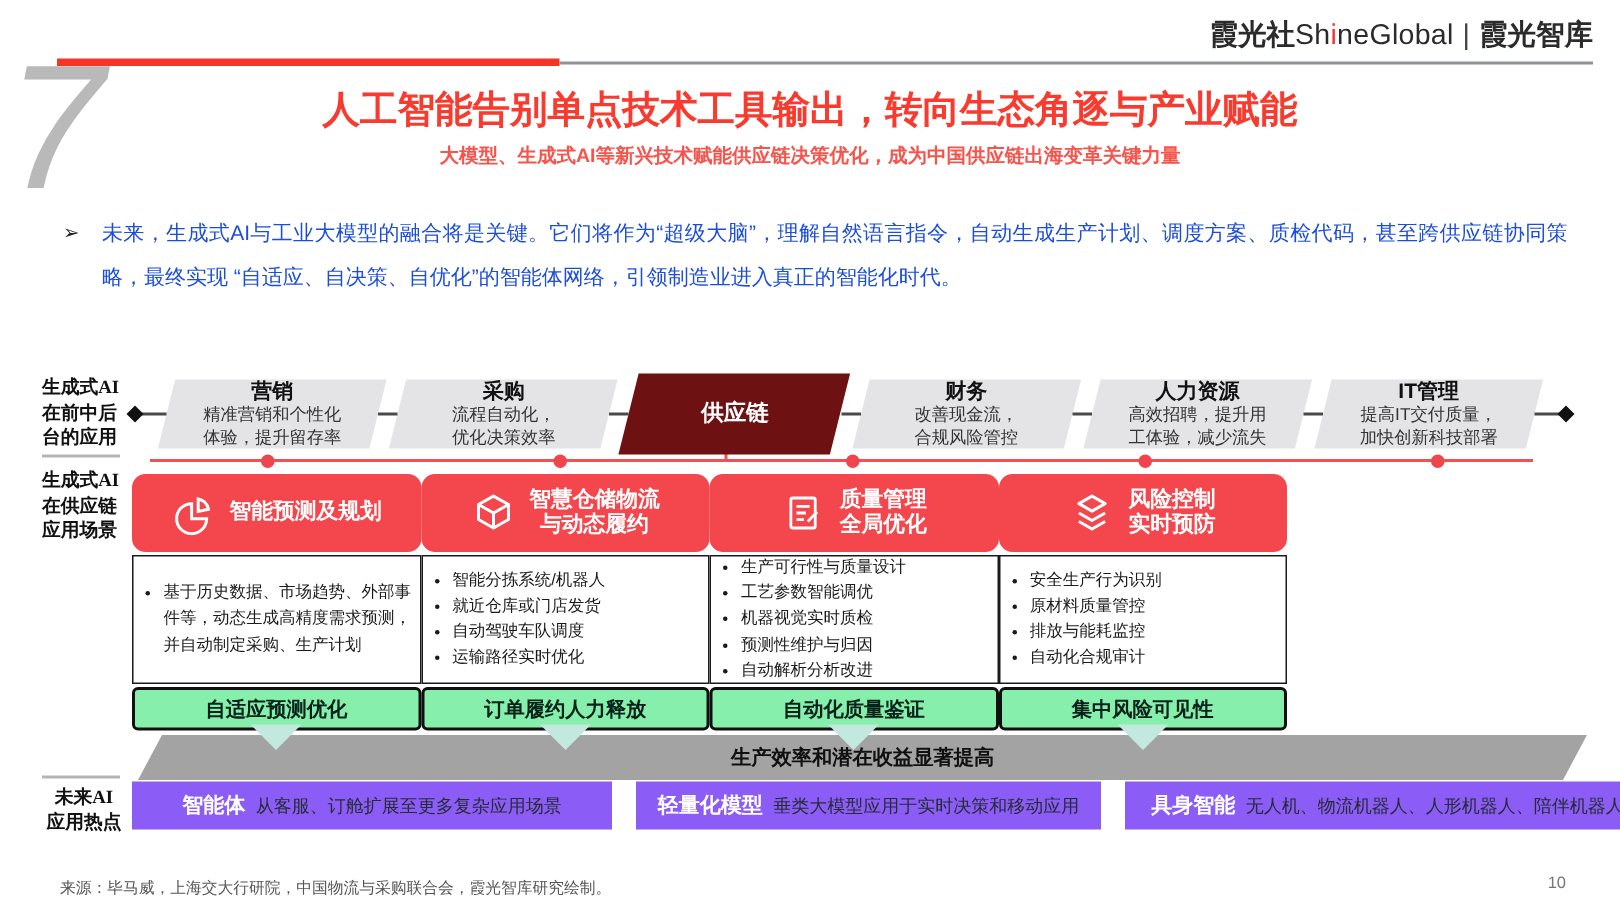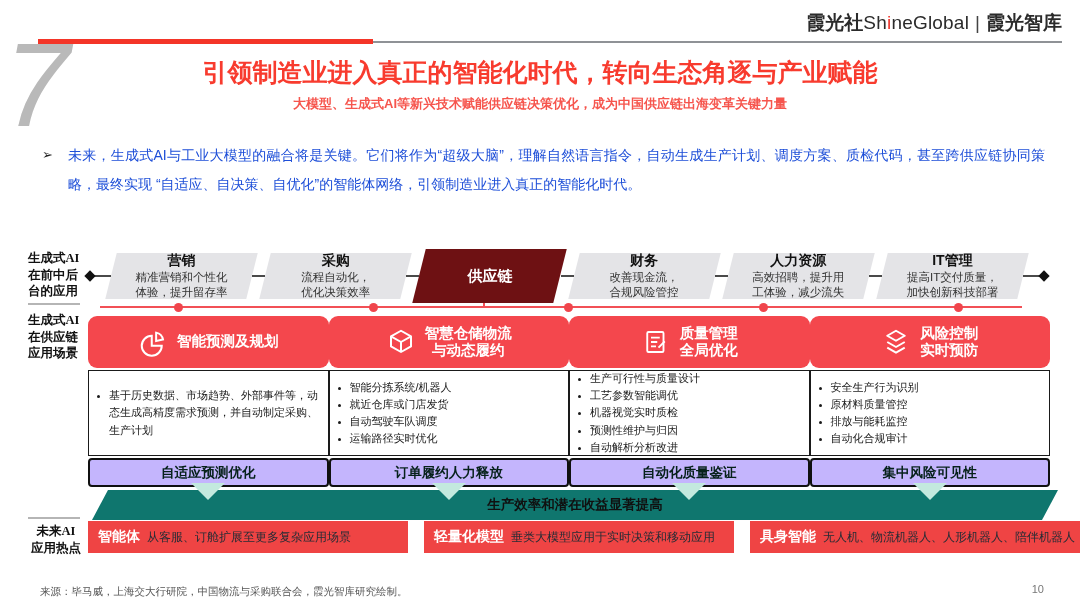--- a/index.html
+++ b/index.html
@@ -46,42 +46,42 @@
   .stage.hot{height:54px;}
   .stage.hot::before{background:#6e1113;}
   .stage.hot .s-name{color:#fff;font-size:15px;}
 
   
   .redline{position:absolute;left:100px;top:306px;width:922px;height:2px;background:#f25056;z-index:1;}
   .redline .dot{position:absolute;top:-3.5px;width:9px;height:9px;border-radius:50%;background:#f0454c;}
   .redline .vconn{position:absolute;left:383px;top:-9px;width:2px;height:9px;background:#f25056;}
 
   
-  .cards{position:absolute;left:88px;top:316px;width:962px;display:flex;z-index:2;}
+  .cards{position:absolute;left:88px;top:316px;width:770px;display:flex;z-index:2;}
   .card{position:relative;flex:1 1 0;display:flex;flex-direction:column;}
   .card-head{height:52px;border-radius:9px;background:#f4474d;display:flex;align-items:center;justify-content:center;gap:9px;color:#fff;}
   .card-head .ttl{font-size:14.5px;font-weight:bold;line-height:1.2;white-space:pre-line;text-align:center;}
   .card-head svg{flex:0 0 auto;}
   .card-body{margin-top:2px;height:84px;background:#fff;border:1px solid #1a1a1a;display:flex;align-items:center;}
   .card-body ul{margin:0;padding-left:20px;}
   .card-body li{font-size:11px;line-height:1.55;color:#1a1a1a;}
   .card-body li::marker{font-size:9px;}
-  .card-outcome{margin-top:2px;height:25px;background:#c4b5fd;border:2px solid #101010;border-radius:4px;
+  .card-outcome{margin-top:2px;height:25px;background:#86efac;border:2px solid #101010;border-radius:4px;
                 display:flex;align-items:center;justify-content:center;font-size:13.5px;font-weight:bold;color:#06211a;}
   .card-tri{position:absolute;left:50%;transform:translateX(-50%);top:167px;width:0;height:0;
             border-left:17px solid transparent;border-right:17px solid transparent;border-top:17px solid #c3e9de;z-index:3;}
 
   
-  .band{position:absolute;left:92px;top:490px;width:966px;height:30px;background:#0f766e;z-index:1;
+  .band{position:absolute;left:92px;top:490px;width:966px;height:30px;background:#a3a3a3;z-index:1;
         clip-path:polygon(16px 0,100% 0,calc(100% - 16px) 100%,0 100%);
         display:flex;align-items:center;justify-content:center;font-size:13.5px;font-weight:bold;color:#101010;}
 
   
   .future-row{position:absolute;left:88px;top:521px;height:32px;display:flex;gap:16px;z-index:2;}
-  .future-box{background:#ef4444;display:flex;align-items:center;padding:0 10px;}
+  .future-box{background:#8b5cf6;display:flex;align-items:center;justify-content:center;padding:0 10px;}
   .future-box .f-name{font-size:14px;font-weight:bold;color:#fff;white-space:nowrap;}
   .future-box .f-desc{font-size:12px;color:#262c35;margin-left:7px;white-space:nowrap;}
   .fb1{width:300px;}.fb2{width:290px;}.fb3{width:330px;}
 
   
   .footer-source{position:absolute;left:40px;top:585px;font-size:10.5px;color:#555;}
   .footer-page{position:absolute;right:36px;top:583px;font-size:11px;color:#777;}
 </style>
 </head>
 <body>
@@ -90,21 +90,21 @@
 
   <div class="watermark">7</div>
 
   <div class="logo">
     <span>霞光社</span><span class="en"><span>Sh</span><span class="en-red">i</span><span>neGlobal</span></span><span class="sep">|</span><span>霞光智库</span>
   </div>
 
   <div class="rule-red"></div>
   <div class="rule-gray"></div>
 
-  <div class="title">引领制造业进入真正的智能化时代，转向生态角逐与产业赋能</div>
+  <div class="title">人工智能告别单点技术工具输出，转向生态角逐与产业赋能</div>
   <div class="subtitle">大模型、生成式AI等新兴技术赋能供应链决策优化，成为中国供应链出海变革关键力量</div>
 
   <div class="intro">
     <span class="arrow">➢</span>
     <span class="text">未来，生成式AI与工业大模型的融合将是关键。它们将作为“超级大脑”，理解自然语言指令，自动生成生产计划、调度方案、质检代码，甚至跨供应链协同策略，最终实现 “自适应、自决策、自优化”的智能体网络，引领制造业进入真正的智能化时代。</span>
   </div>
 
   <div class="rail" style="top:250px;">
     <span>生成式AI</span>
     <span>在前中后</span>

